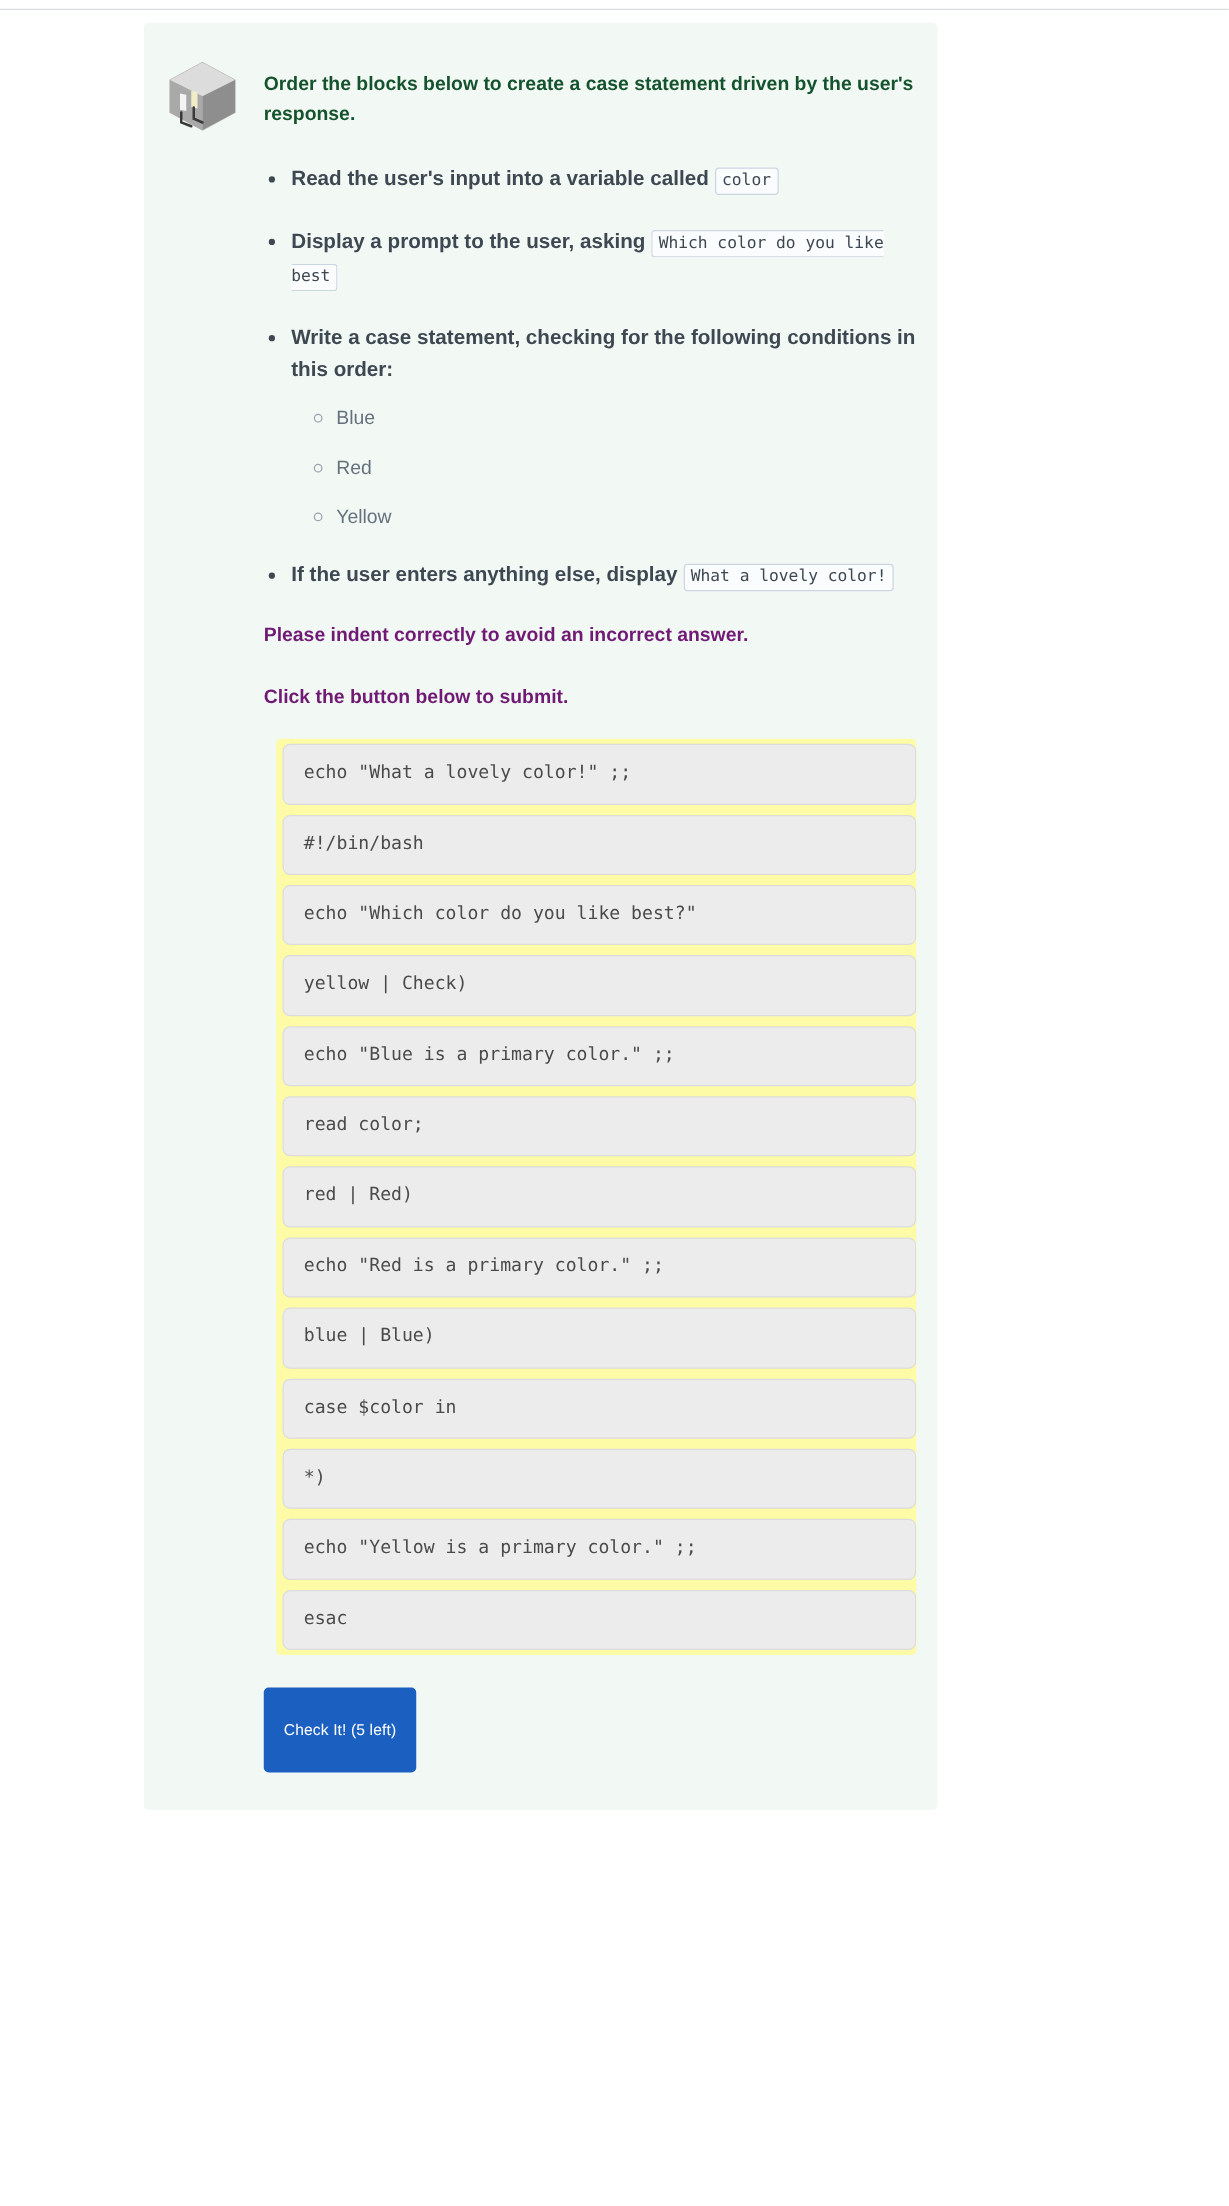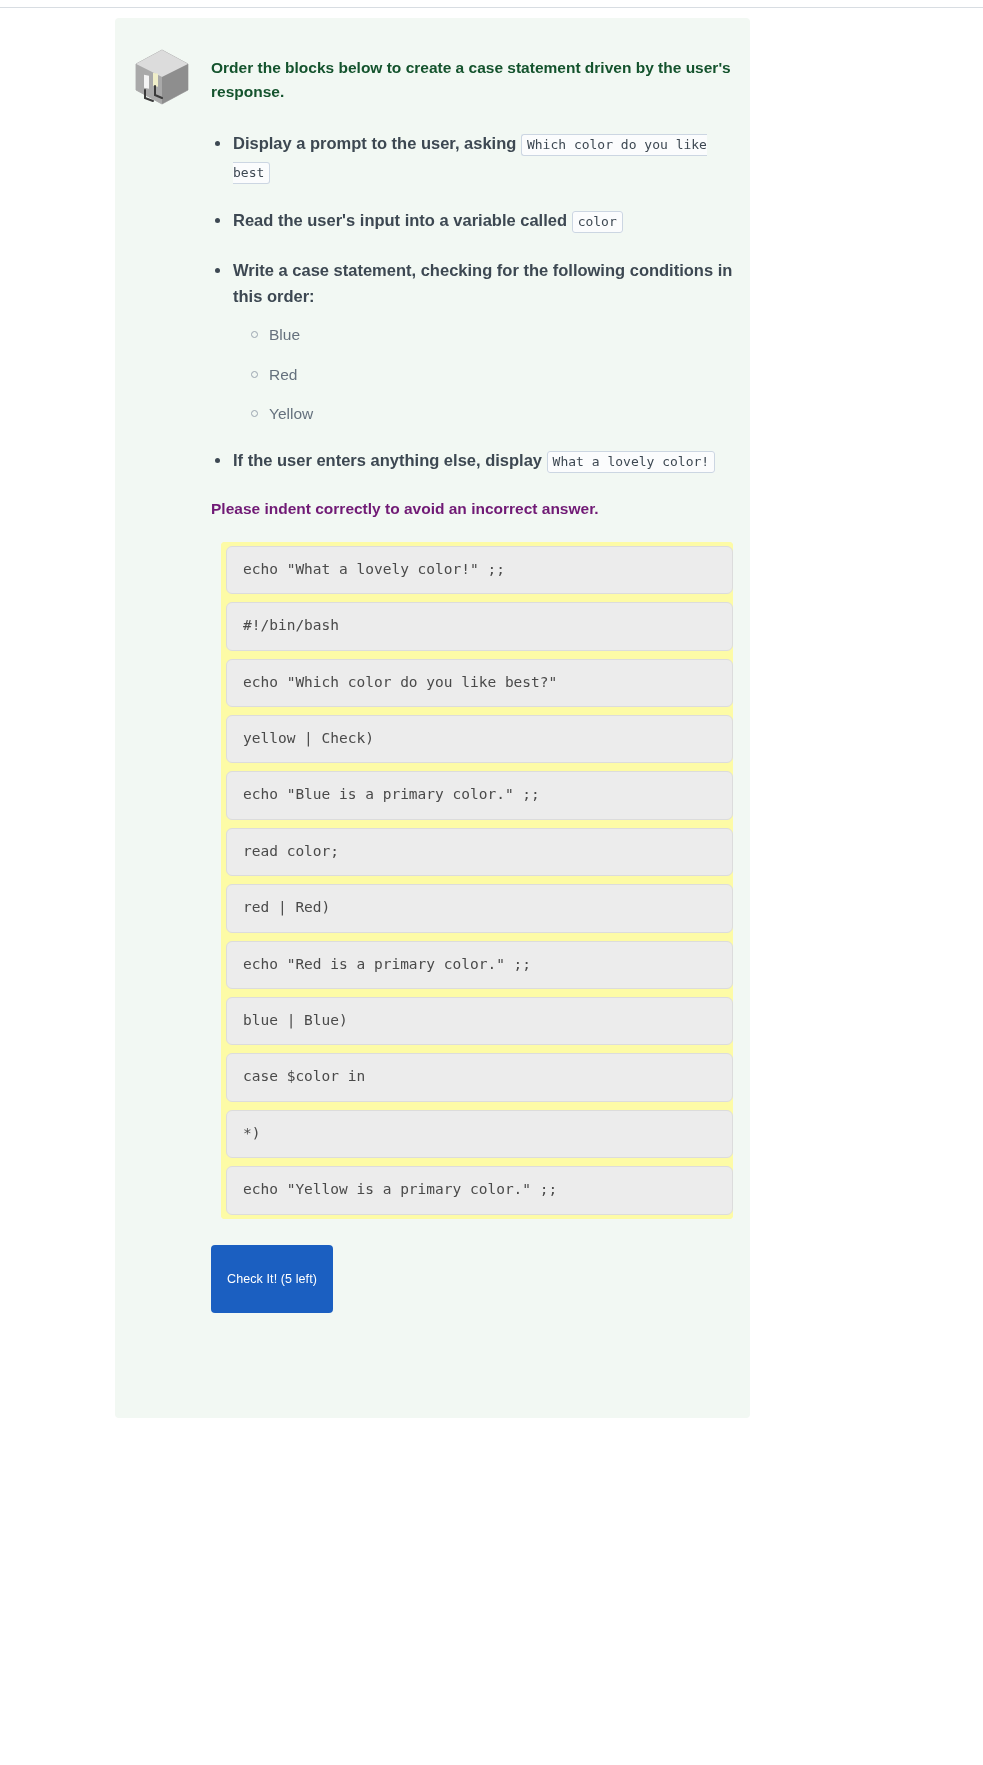--- a/index.html
+++ b/index.html
@@ -239,46 +239,47 @@
       </svg>
     </div>
 
     <div class="card-inner">
 
       <p class="intro">Order the blocks below to create a case statement driven by the user's response.</p>
 
       <ul class="steps">
 
         <li>
+          <span>Read the user's input into a variable called</span>
+          <code class="inline">color</code>
+        </li>
+
+        <li>
           <span>Display a prompt to the user, asking</span>
           <code class="inline">Which color do you like best</code>
-        </li>
-
-        <li>
-          <span>Read the user's input into a variable called</span>
-          <code class="inline">color</code>
         </li>
 
         <li>
           <span>Write a case statement, checking for the following conditions in this order:</span>
           <ul class="sub">
             <li>Blue</li>
             <li>Red</li>
             <li>Yellow</li>
           </ul>
         </li>
 
         <li>
           <span>If the user enters anything else, display</span>
           <code class="inline">What a lovely color!</code>
         </li>
 
       </ul>
 
       <p class="note">Please indent correctly to avoid an incorrect answer.</p>
+      <p class="note second">Click the button below to submit.</p>
 
       <div class="blocks">
         <div class="block-row">
             <div class="block">echo "What a lovely color!" ;;</div>
           </div>
         <div class="block-row">
             <div class="block">#!/bin/bash</div>
           </div>
         <div class="block-row">
             <div class="block">echo "Which color do you like best?"</div>
@@ -302,20 +303,23 @@
             <div class="block">blue | Blue)</div>
           </div>
         <div class="block-row">
             <div class="block">case $color in</div>
           </div>
         <div class="block-row">
             <div class="block">*)</div>
           </div>
         <div class="block-row">
             <div class="block">echo "Yellow is a primary color." ;;</div>
+          </div>
+        <div class="block-row">
+            <div class="block">esac</div>
           </div>
       </div>
 
       <div class="submit-wrap">
         <button class="check-button">Check It! (5 left)</button>
       </div>
 
     </div>
   </div>
 </div>

